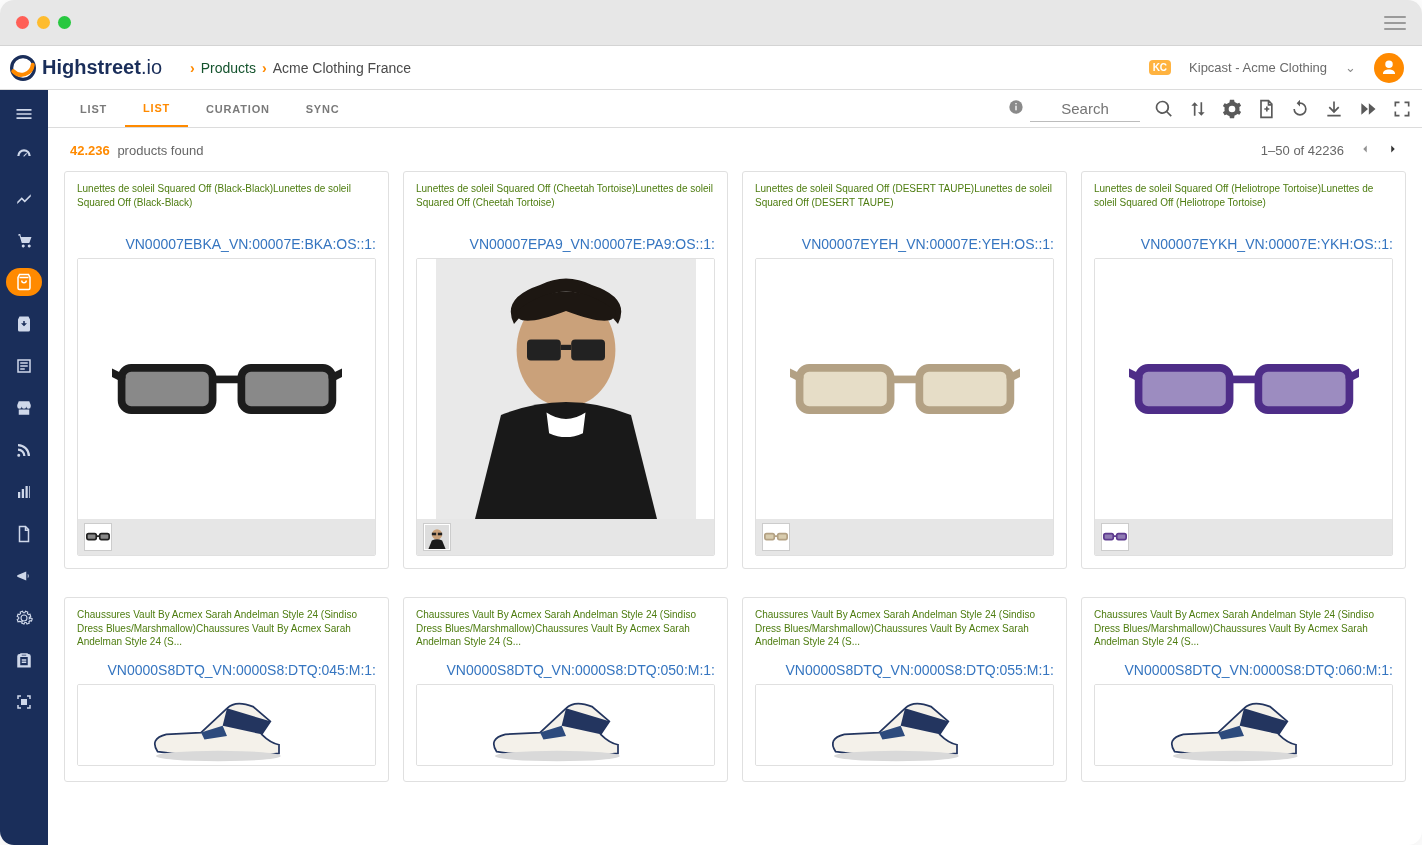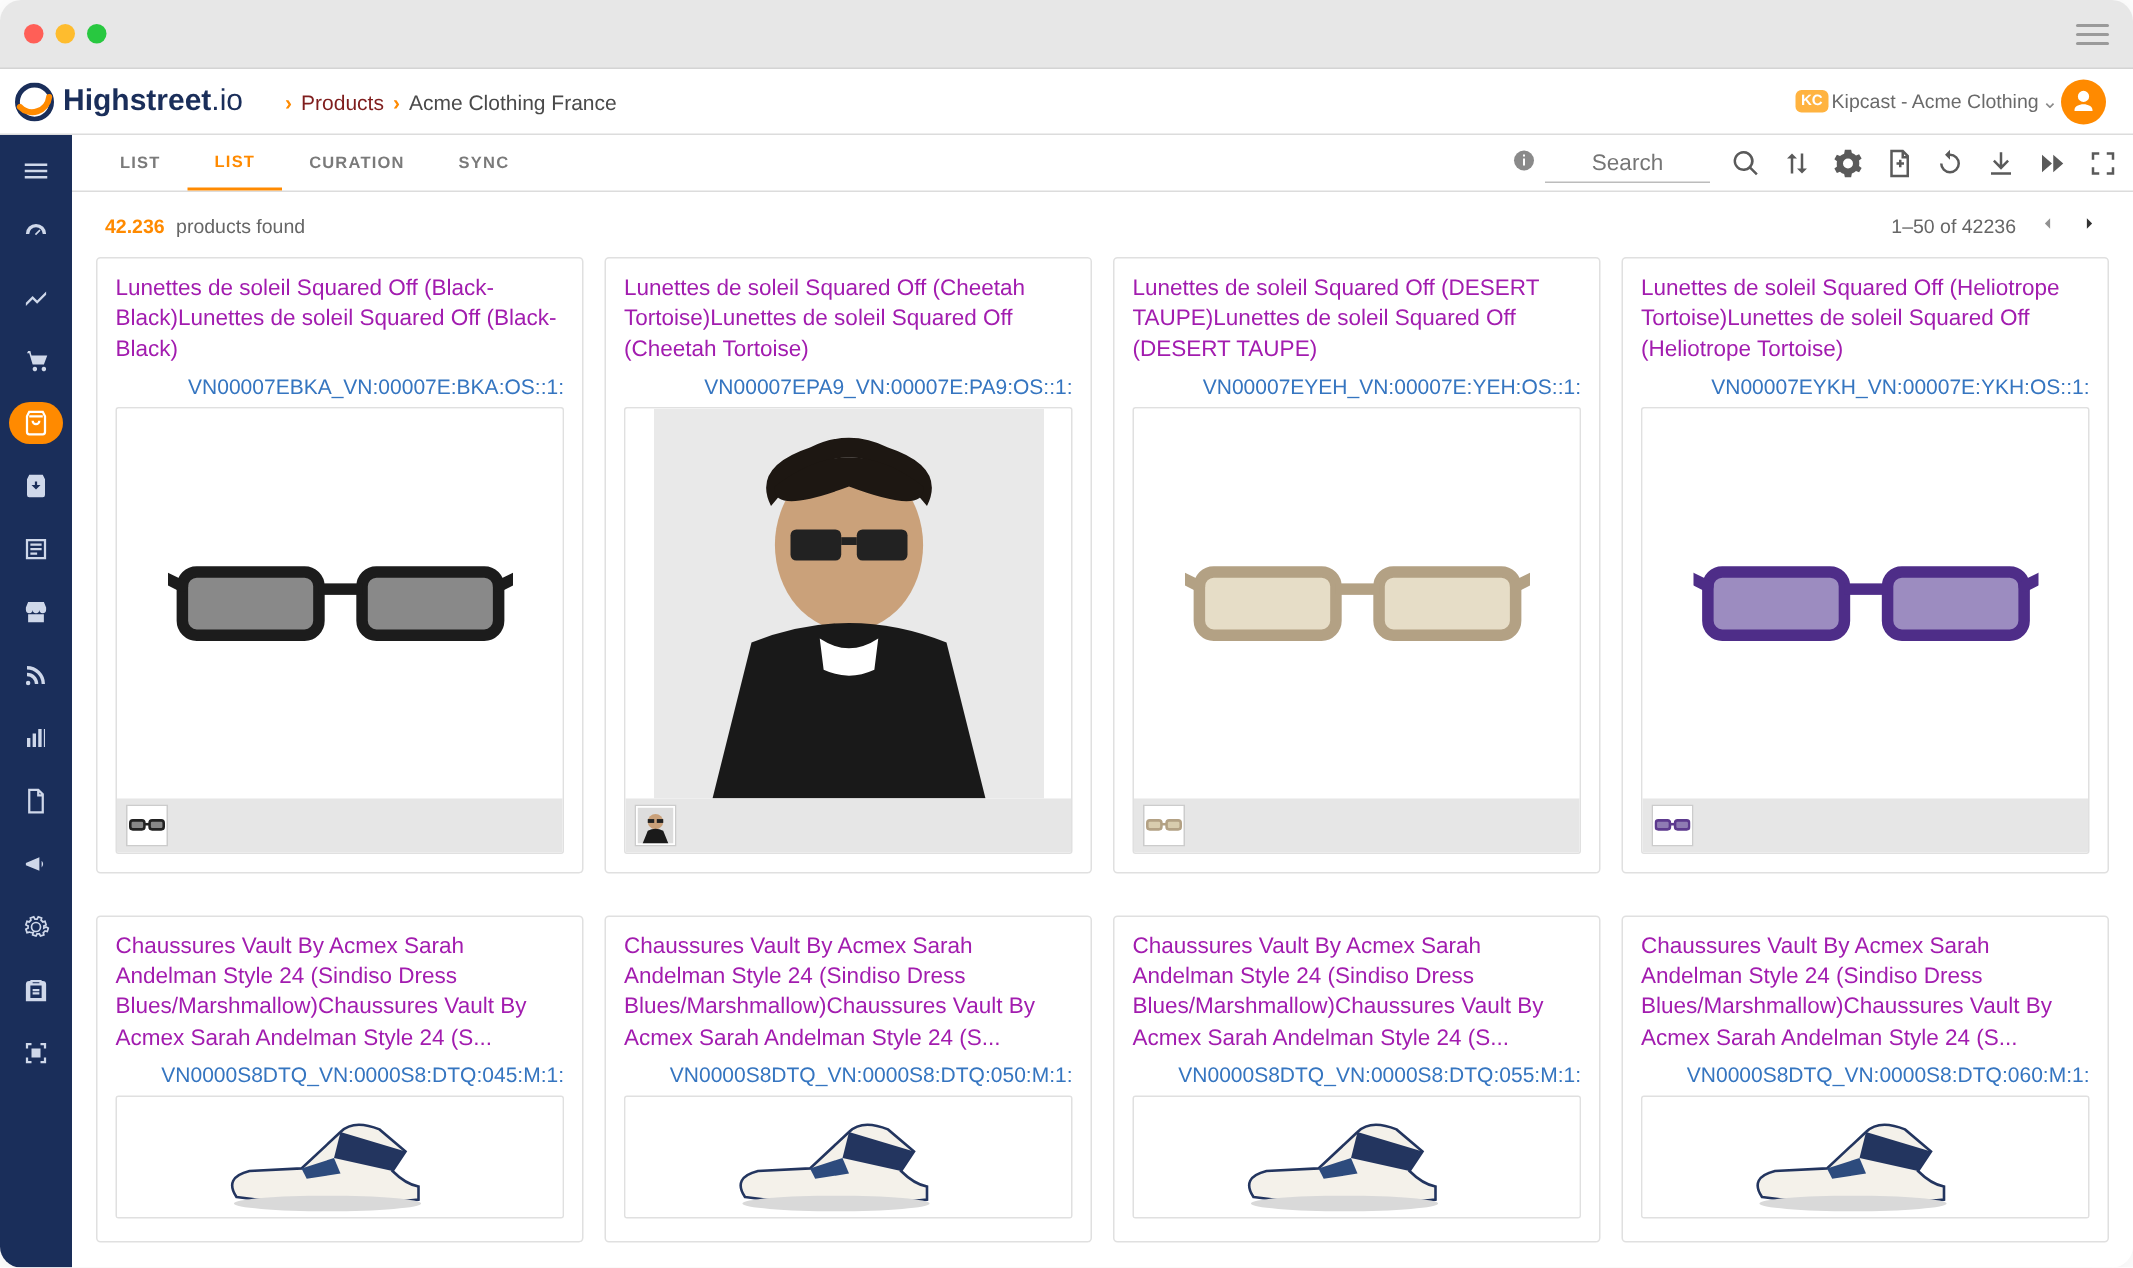--- a/index.html
+++ b/index.html
@@ -27,22 +27,22 @@
   .hamburger-chrome { display:flex; flex-direction:column; gap:4px; cursor:pointer;}
   .hamburger-chrome span { width:22px; height:2px; background:#9a9a9a; border-radius:1px;}
   
   
   .brand-bar { height:var(--brand-bar-h); display:flex; align-items:center; justify-content:space-between; padding:0 18px 0 10px; border-bottom:1px solid var(--divider);}
   .brand-left { display:flex; align-items:center; gap:22px;}
   .logo { display:flex; align-items:center; gap:6px; font-weight:700; font-size:20px; color:#1a2e5a;}
   .logo-mark { width:26px; height:26px; position:relative;}
   .breadcrumbs { display:flex; align-items:center; gap:6px; font-size:14px; color:#4a4a4a; margin-left:6px;}
   .breadcrumbs .sep { color:#ff8a00; font-weight:600;}
-  .breadcrumbs a { color:#7f1d1d; text-decoration:none;}
-  .brand-right { display:flex; align-items:center; gap:2px;}
+  .breadcrumbs a { color:#14532d; text-decoration:none;}
+  .brand-right { display:flex; align-items:center; gap:18px;}
   .org-badge { background:#ffb340; color:#fff; font-size:10px; font-weight:700; padding:2px 4px; border-radius:4px;}
   .org-name { color:#6a6a6a; font-size:13px;}
   .chev { color:#8a8a8a; }
   .avatar { width:30px; height:30px; border-radius:50%; background:#ff8a00; display:flex; align-items:center; justify-content:center;}
   .avatar svg { fill:#fff; }
   
   
   .body { display:flex; height:calc(100% - var(--top-bar-h) - var(--brand-bar-h)); }
   .sidebar { width:var(--sidebar-width); background:var(--sidebar-bg); display:flex; flex-direction:column; align-items:center; padding-top:10px; gap:14px;}
   .sidebar .sb-icon { width:28px; height:28px; display:flex; align-items:center; justify-content:center; color:#cfd8ea; cursor:pointer; border-radius:4px;}
@@ -68,21 +68,21 @@
   .results-head { display:flex; justify-content:space-between; align-items:center; padding:14px 22px 8px 22px; font-size:13px; color:#666;}
   .results-head .count { color:#ff8a00; font-weight:600; margin-right:4px;}
   .pager { display:flex; align-items:center; gap:14px;}
   .pager .pg-btn { color:#919191; cursor:pointer;}
   .pager .pg-btn.enabled { color:#333;}
   
   
   .grid { flex:1; overflow:auto; padding:4px 16px 24px 16px;}
   .row { display:grid; grid-template-columns:repeat(4, 1fr); gap:14px; margin-bottom:28px;}
   .card { border:1px solid var(--border-gray); border-radius:3px; padding:10px 12px 0 12px; display:flex; flex-direction:column;}
-  .card-title { font-size:15px; color:#a21caf; line-height:1.35; min-height:48px;}
+  .card-title { font-size:10px; color:#4d7c0f; line-height:1.35; min-height:48px;}
   .card-sku { font-size:14px; color:var(--blue-link); margin-top:6px; margin-bottom:6px; word-break:break-all;text-align:right;}
   .img-frame { border:1px solid var(--border-gray); border-radius:2px; display:flex; flex-direction:column; overflow:hidden; margin-bottom:12px;}
   .img-main { height:260px; background:#fff; display:flex; align-items:center; justify-content:center;}
   .thumb-strip { background:#e6e6e6; height:36px; display:flex; align-items:center; padding:0 6px;}
   .thumb { width:28px; height:28px; background:#fff; border:1px solid #ccc; display:flex; align-items:center; justify-content:center;}
   
   
   .row.short .img-frame { margin-bottom:0;}
   .row.short .card { padding-bottom:15px;}
   .row.short .img-main { height:80px; align-items:flex-start; padding-top:6px;}

